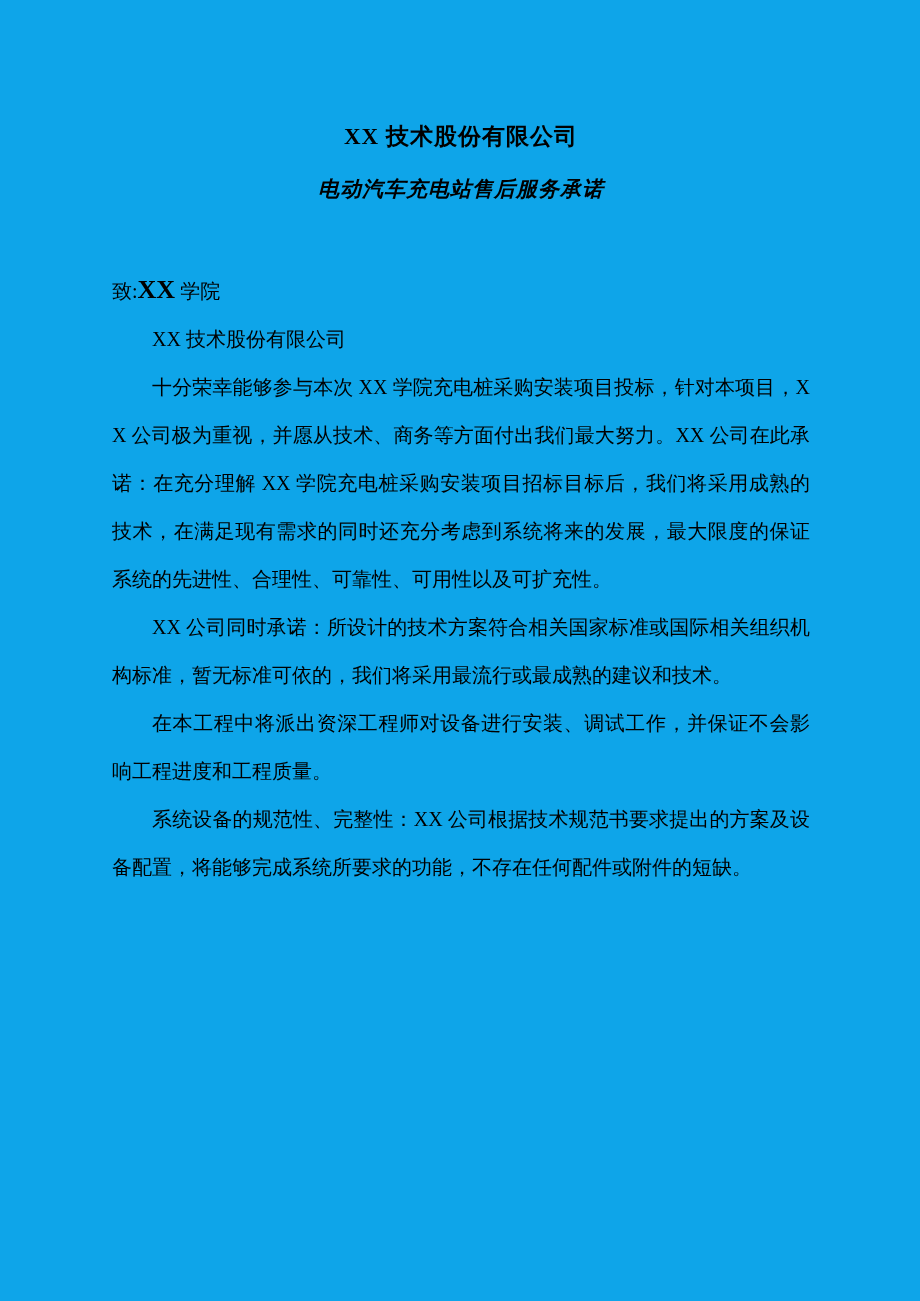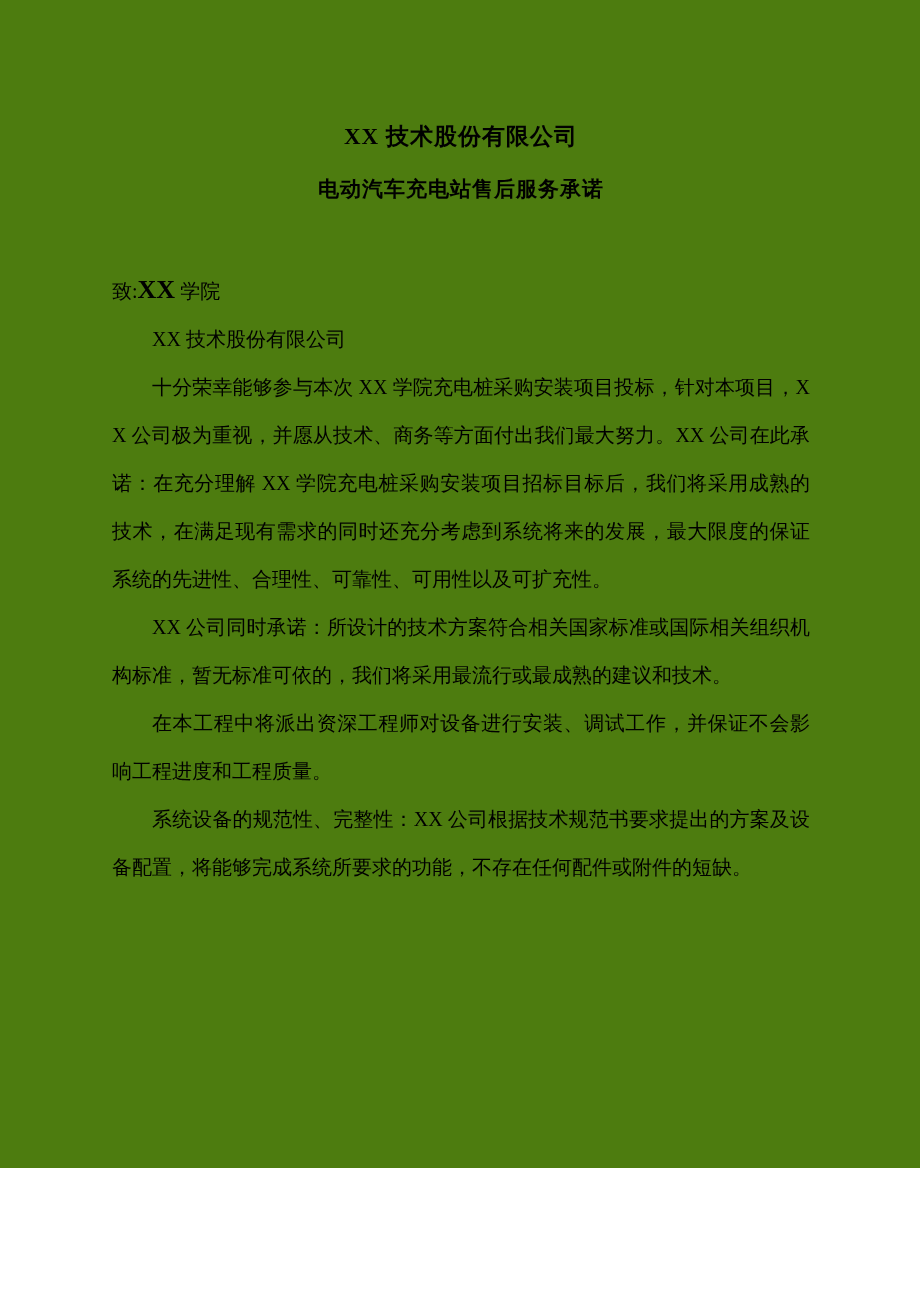--- a/index.html
+++ b/index.html
@@ -3,22 +3,22 @@
 <meta charset="utf-8">
 <style>
   html, body {
     margin: 0;
     padding: 0;
     background: #ffffff;
   }
   .page {
     position: relative;
     width: 920px;
-    height: 1168px;
-    background: #4d7c0f;
+    height: 1301px;
+    background: #0ea5e9;
     box-sizing: border-box;
     padding: 122px 110px 0 112px;
     font-family: "Liberation Serif", "DejaVu Serif", serif;
     color: #000000;
     overflow: hidden;
   }
   .doc-title {
     margin: 0;
     text-align: center;
     font-size: 23px;
@@ -26,20 +26,21 @@
     line-height: 30px;
     letter-spacing: 1px;
   }
   .doc-subtitle {
     margin: 22px 0 0 0;
     text-align: center;
     font-size: 21px;
     font-weight: bold;
     line-height: 30px;
     letter-spacing: 1px;
+    font-style: italic;
   }
   .salutation {
     margin: 62px 0 0 0;
     font-size: 20px;
     line-height: 48px;
   }
   .salutation .emph {
     font-weight: bold;
     font-size: 26px;
   }

